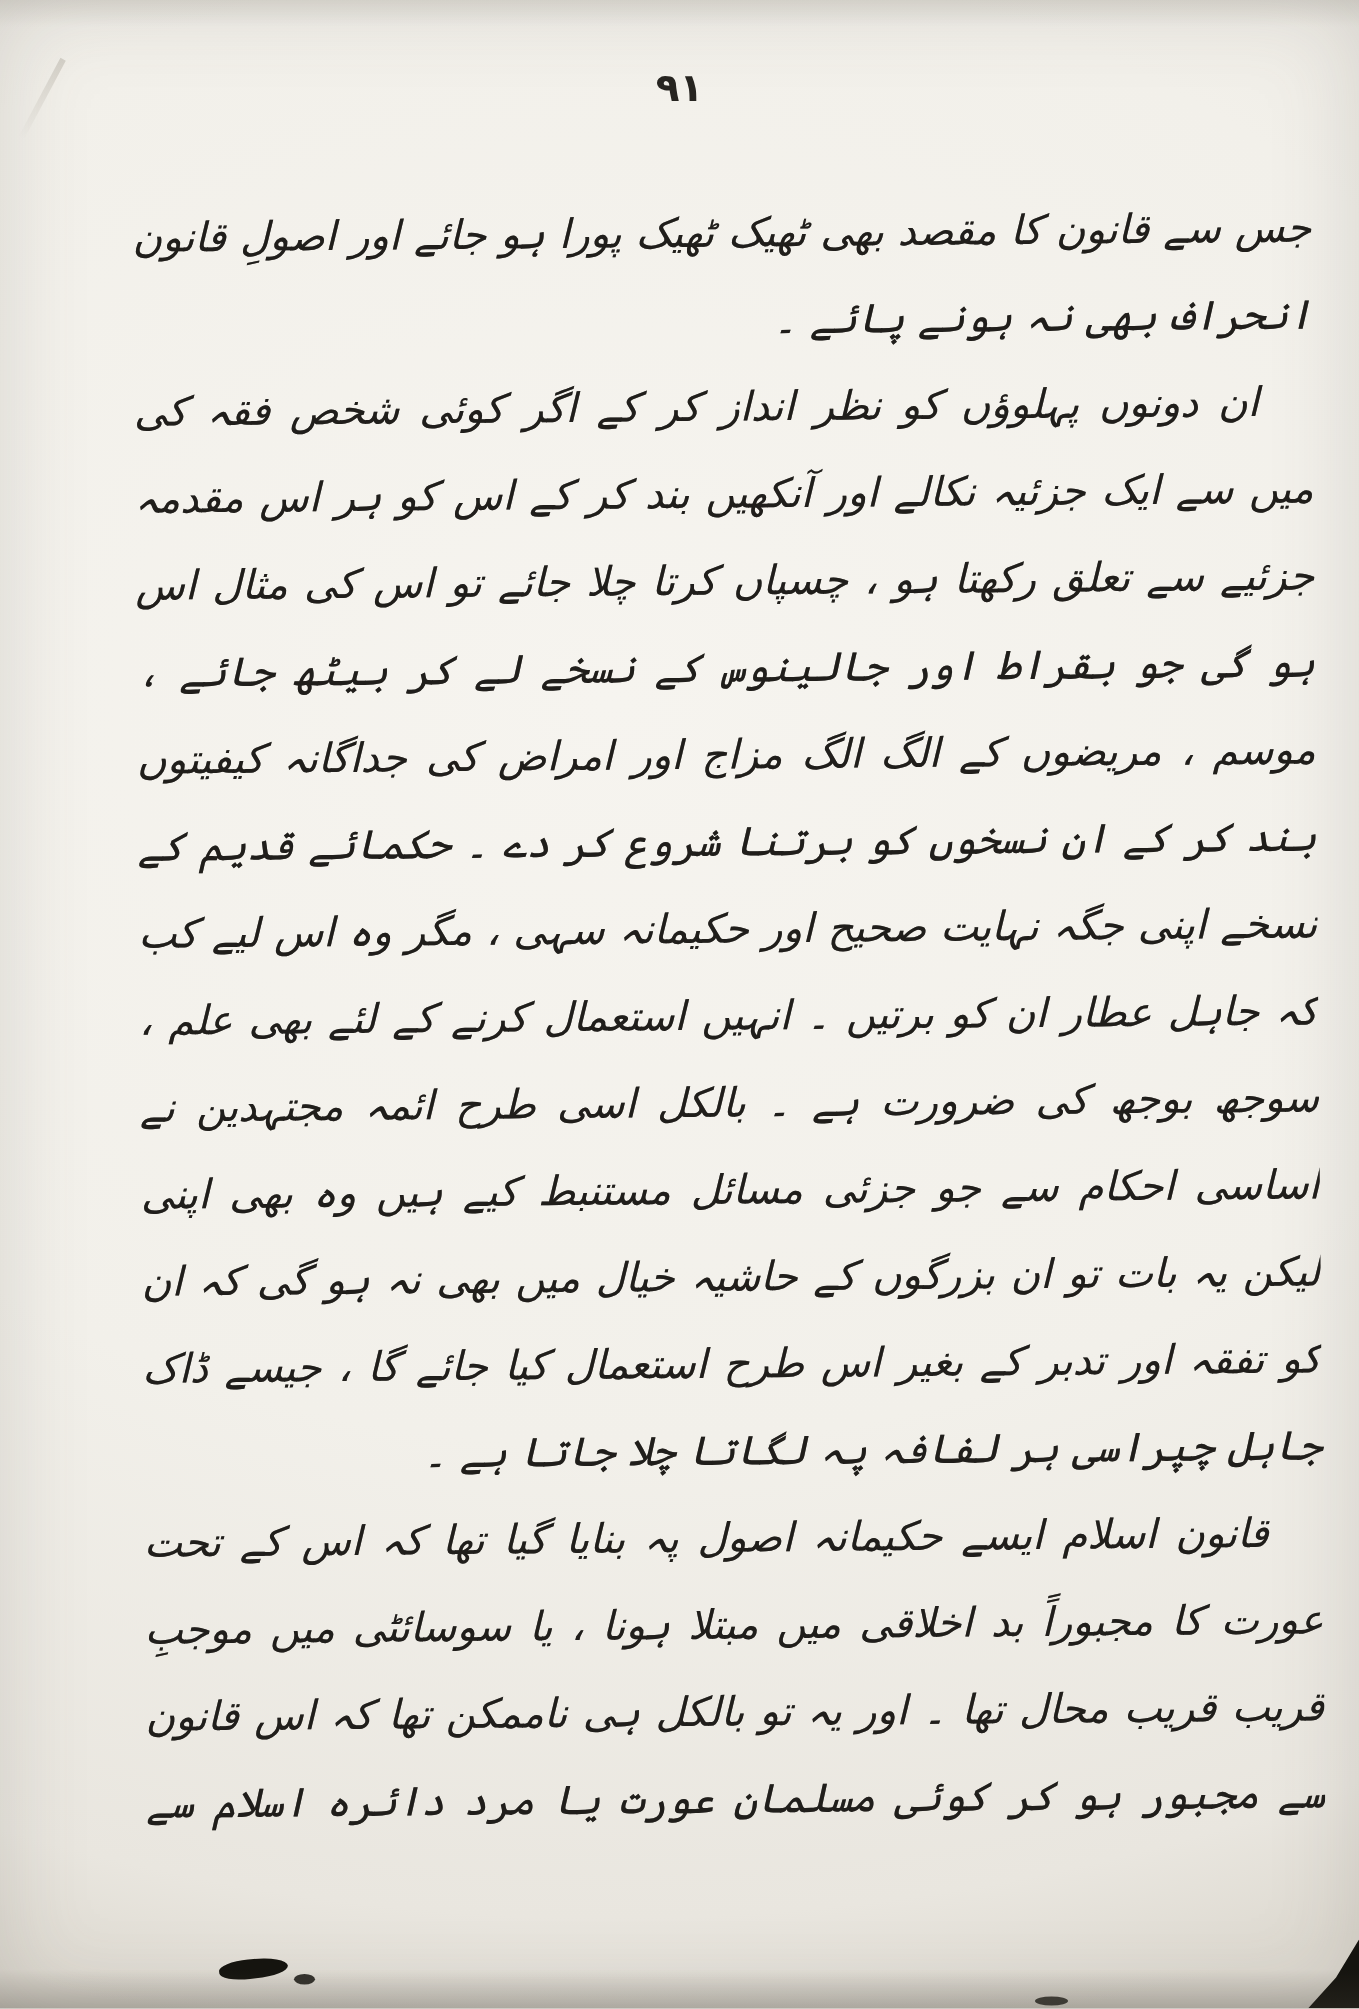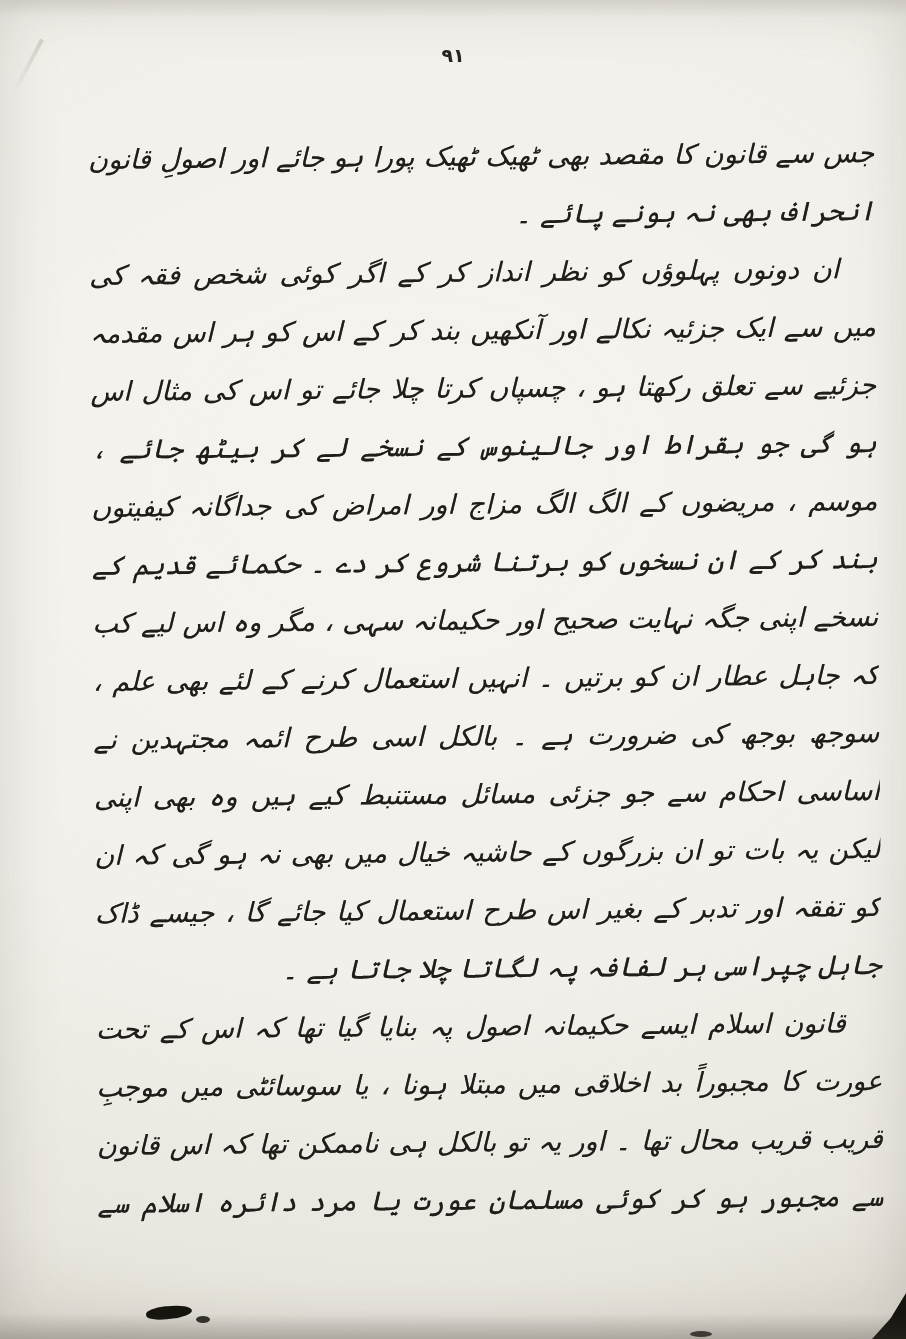--- a/index.html
+++ b/index.html
@@ -25,21 +25,21 @@
     left:26px; top:36px;
     width:4px; height:60px;
     background:linear-gradient(#b9b4aa, transparent);
     transform:rotate(28deg);
     opacity:.55;
   }
   .page-number{
     position:absolute;
     top:44px; left:0; right:0;
     text-align:center;
-    font-size:19px;
+    font-size:26px;
     font-weight:600;
     letter-spacing:2px;
     color:#262420;
   }
   .text-block{
     position:absolute;
     top:124px;
     right:32px;
     left:88px;
     direction:rtl;

